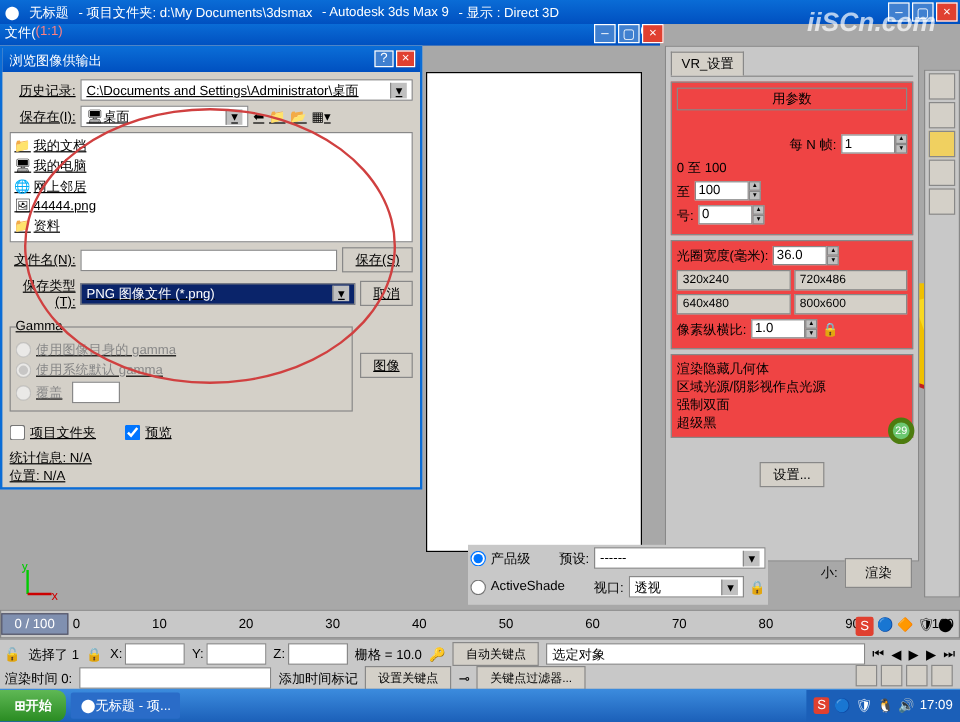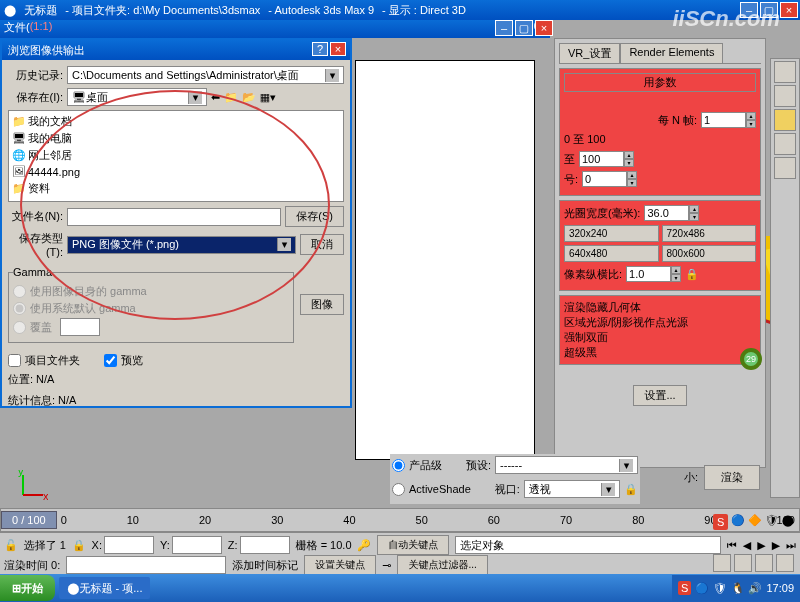--- a/index.html
+++ b/index.html
@@ -6,21 +6,21 @@
 body { width: 800px; height: 602px; background: #a8a8a8; overflow: hidden; position: relative; }
 .titlebar { background: linear-gradient(to bottom, #0a6cd6, #0050c0); color: #fff; height: 20px; display: flex; align-items: center; padding: 0 4px; }
 .titlebar span { margin-right: 8px; }
 .win-controls { position: absolute; right: 2px; top: 2px; display: flex; gap: 2px; }
 .win-btn { width: 18px; height: 16px; background: #4080d0; border: 1px solid #fff; color: #fff; display: flex; align-items: center; justify-content: center; cursor: pointer; }
 .win-btn.close { background: #e04030; }
 .save-dialog { position: absolute; left: 0; top: 38px; width: 352px; height: 370px; background: #d4d0c8; border: 2px solid #0a6cd6; z-index: 10; }
 .dlg-title { background: linear-gradient(to bottom, #0a6cd6, #0050c0); color: #fff; height: 20px; display: flex; align-items: center; padding: 0 6px; }
 .dlg-close { position: absolute; right: 4px; top: 2px; display: flex; gap: 2px; }
 .dlg-close div { width: 16px; height: 14px; border: 1px solid #fff; display: flex; align-items: center; justify-content: center; color: #fff; cursor: pointer; }
-.dlg-body { padding: 6px; }
+.dlg-body { padding: 6px; text-decoration: underline; }
 .row { display: flex; align-items: center; margin-bottom: 4px; gap: 4px; }
 .label { width: 55px; text-align: right; }
 select, input[type=text] { background: #fff; border: 1px solid #888; height: 18px; padding: 0 2px; }
 .combo { flex: 1; background: #fff; border: 1px solid #888; height: 18px; display: flex; align-items: center; padding: 0 4px; }
 .combo-arrow { width: 14px; background: #c0c0c0; border-left: 1px solid #888; text-align: center; }
 .file-list { background: #fff; border: 1px solid #888; height: 92px; margin: 4px 0; padding: 2px; }
 .file-item { display: flex; align-items: center; gap: 2px; padding: 1px; cursor: pointer; }
 .fi-icon { width: 14px; height: 14px; display: inline-block; }
 .btn { background: #d4d0c8; border: 1px solid #888; padding: 2px 10px; cursor: pointer; }
 fieldset { border: 1px solid #888; padding: 4px; margin: 4px 0; }
@@ -182,38 +182,37 @@
       <div style="display:flex;align-items:center">
         <button class="btn">图像</button>
       </div>
     </div>
     <div class="row" style="margin-top:6px">
       <input type="checkbox" style="">
       <span>项目文件夹</span>
       <input type="checkbox" checked="" style="margin-left: 20px;">
       <span>预览</span>
     </div>
+    <div style="margin-top:6px">统计信息: N/A</div>
     <div>位置: N/A</div>
-    <div style="margin-top:6px">统计信息: N/A</div>
   </div>
 </div>
 
 <div class="side-btns">
   <button>设备...</button>
   <button>设置...</button>
   <button>信息...</button>
   <button>查看</button>
 </div>
 
 <div class="red-circle"></div>
 
 <div class="render-panel">
   <div class="tab-row">
     <div class="tab">VR_设置</div>
-    <div class="tab">Render Elements</div>
   </div>
   <div class="sub-panel">
     <div style="text-align:center;border:1px solid #888;padding:1px">用参数</div>
     <div class="row" style="justify-content:flex-end;margin-top:20px">
       <span>每 N 帧:</span>
       <div class="spin">
           <input type="text" value="1" style="">
           <div class="spin-btns">
             <div>▴</div>
             <div>▾</div>

